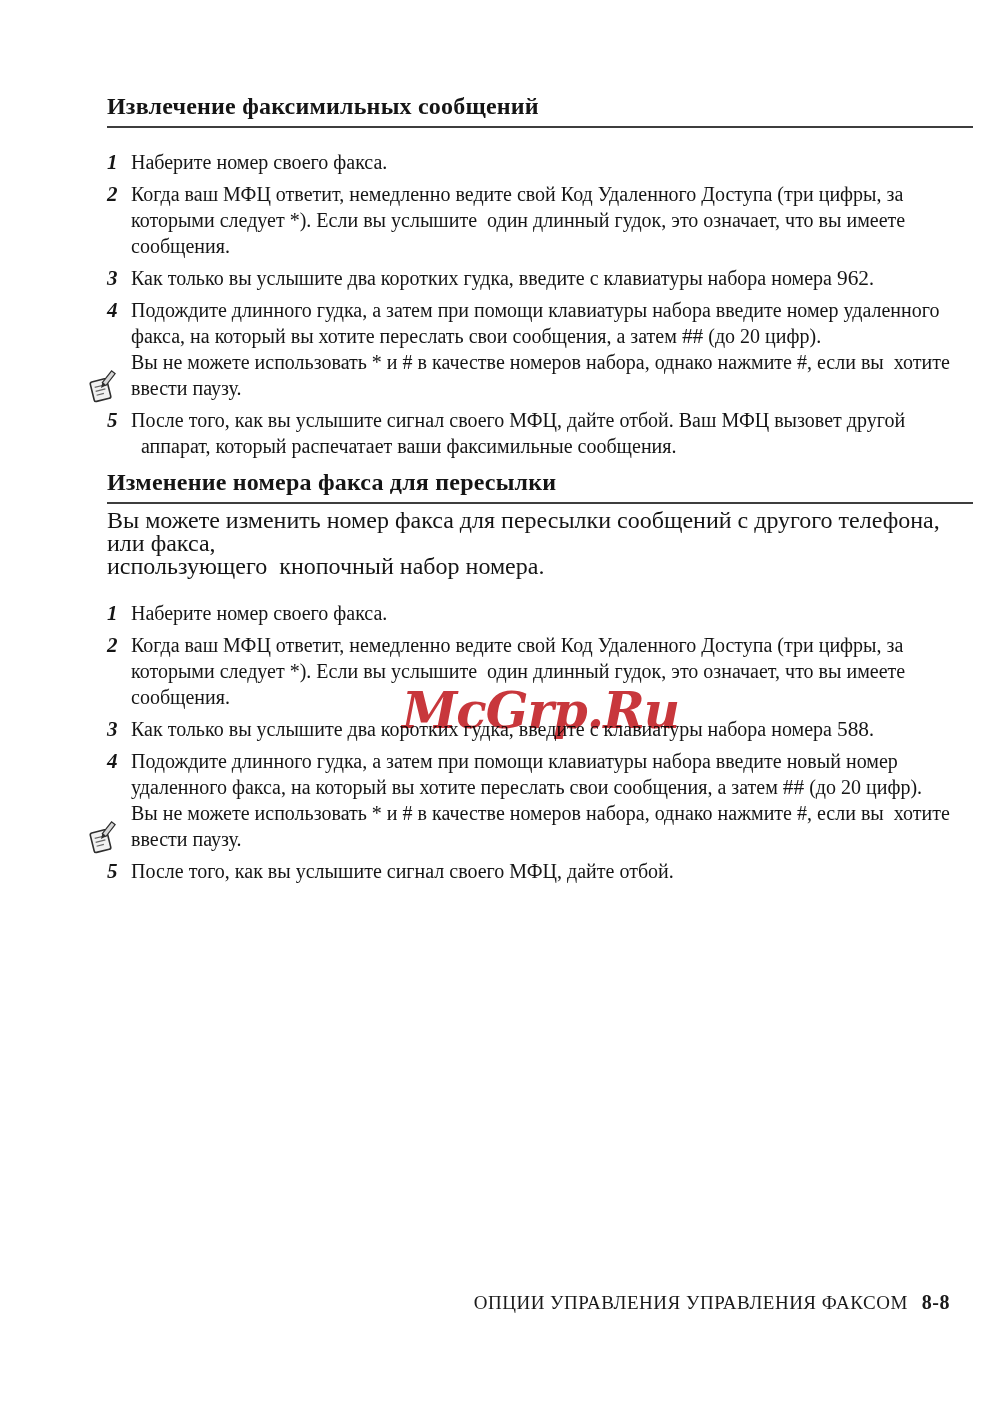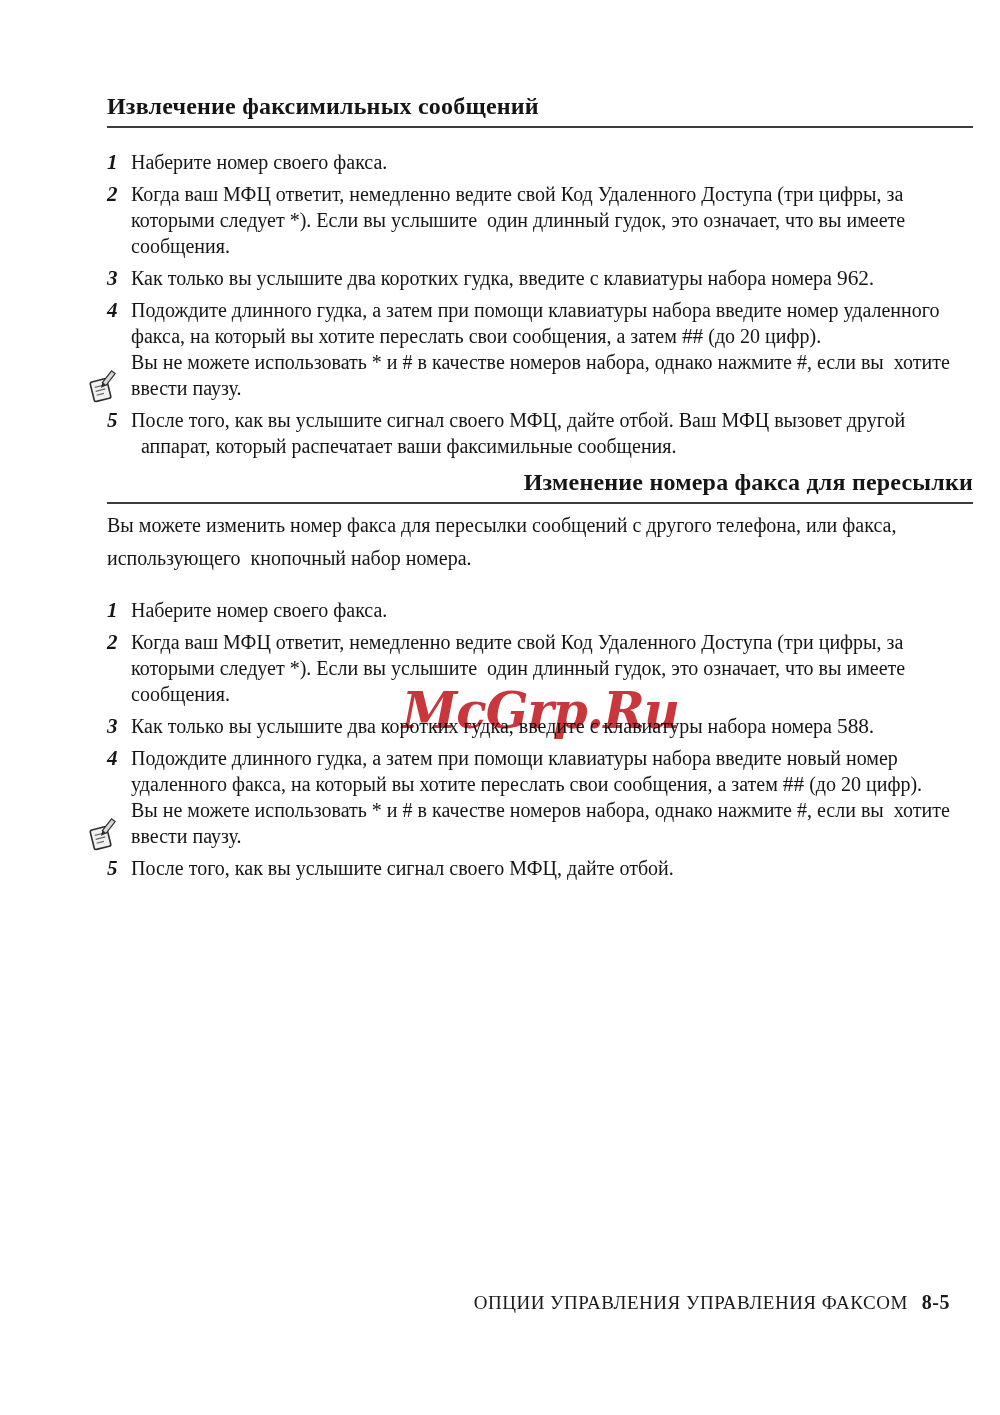--- a/index.html
+++ b/index.html
@@ -2,22 +2,22 @@
 <html><head>
 <meta charset="utf-8">
 <style>
   html,body{margin:0;padding:0;background:#ffffff;}
   body{width:1000px;height:1415px;position:relative;overflow:hidden;
        font-family:"Liberation Serif",serif;color:#151515;}
   .page{position:absolute;inset:0;background:#fff;}
   .content{position:absolute;left:92px;top:93px;width:866px;margin-left:15px;}
   .sec-title{font-size:24px;font-weight:bold;margin:0;padding:0 0 6px 0;
              border-bottom:2px solid #3d3d3d;letter-spacing:.2px;}
-  .mt{margin-top:10px;text-align:right;}
-  .intro{margin:5px 0 0 0;font-size:20px;line-height:33px;white-space:pre-wrap;}
+  .mt{margin-top:10px;}
+  .intro{margin:5px 0 0 0;font-size:24px;line-height:23px;white-space:pre-wrap;}
   .steps{margin-top:21px;}
   .steps-gap{margin-top:22px;}
   .step{display:flex;margin:0 0 6px 0;font-size:20px;line-height:26px;position:relative;}
   .step-num{flex:none;width:24px;font-weight:bold;font-style:italic;font-size:21px;}
   .step-text{white-space:pre-wrap;}
   .b{font-weight:normal;font-size:1.07em;}
   .note-icon{position:absolute;left:-21px;bottom:-3px;width:32px;height:34px;}
   .watermark{position:absolute;left:402px;top:681px;font-size:50px;font-weight:bold;
              font-style:italic;font-family:"DejaVu Serif",serif;color:#c4262b;
              mix-blend-mode:multiply;opacity:.92;letter-spacing:-1px;text-align:right;}
@@ -122,15 +122,15 @@
             <div class="step-text"><span>После того, как вы услышите сигнал своего МФЦ, дайте отбой.</span></div>
           </div>
         </div>
     </section>
 
   </div>
 
   <div class="watermark" style="color: rgb(196, 38, 43);">McGrp.Ru</div>
 
   <div class="footer">
-    <span>ОПЦИИ УПРАВЛЕНИЯ УПРАВЛЕНИЯ ФАКСОМ</span><span class="pagenum">8-5</span>
+    <span>ОПЦИИ УПРАВЛЕНИЯ УПРАВЛЕНИЯ ФАКСОМ</span><span class="pagenum">8-8</span>
   </div>
 </div>
 
 </body></html>

